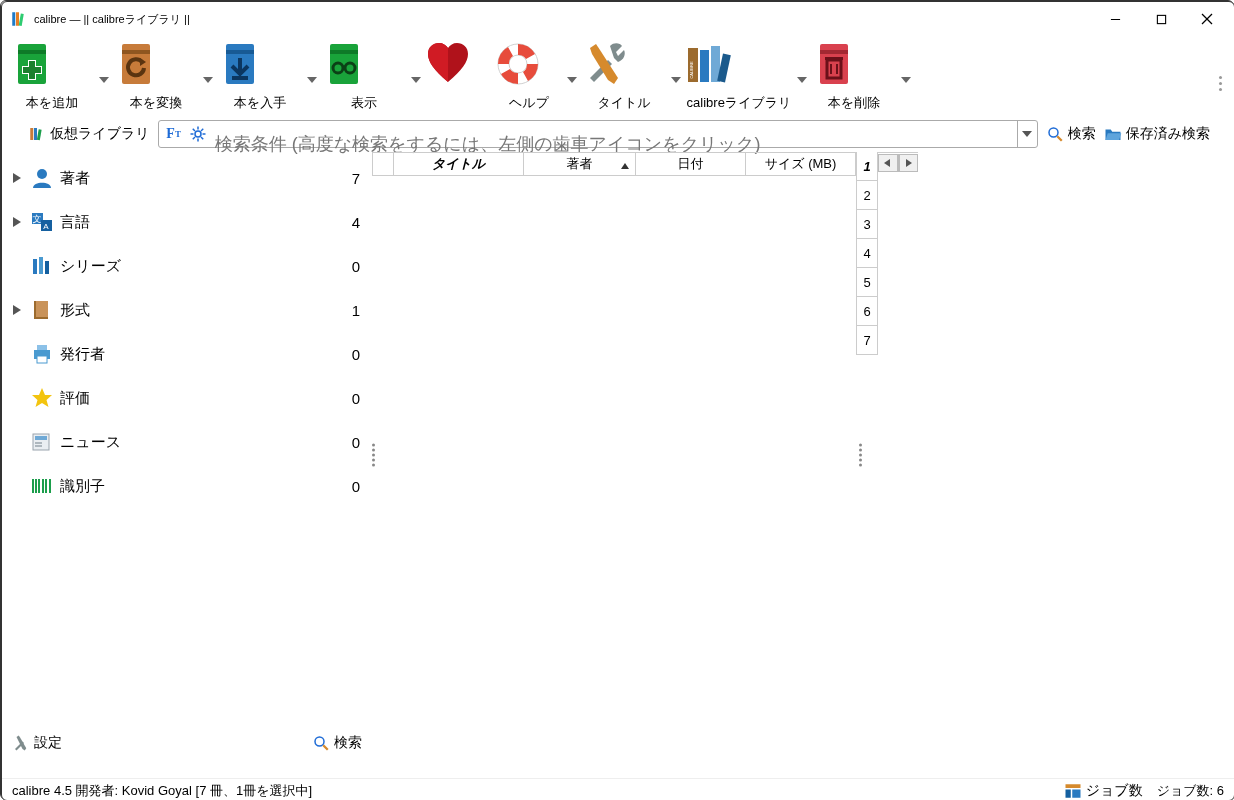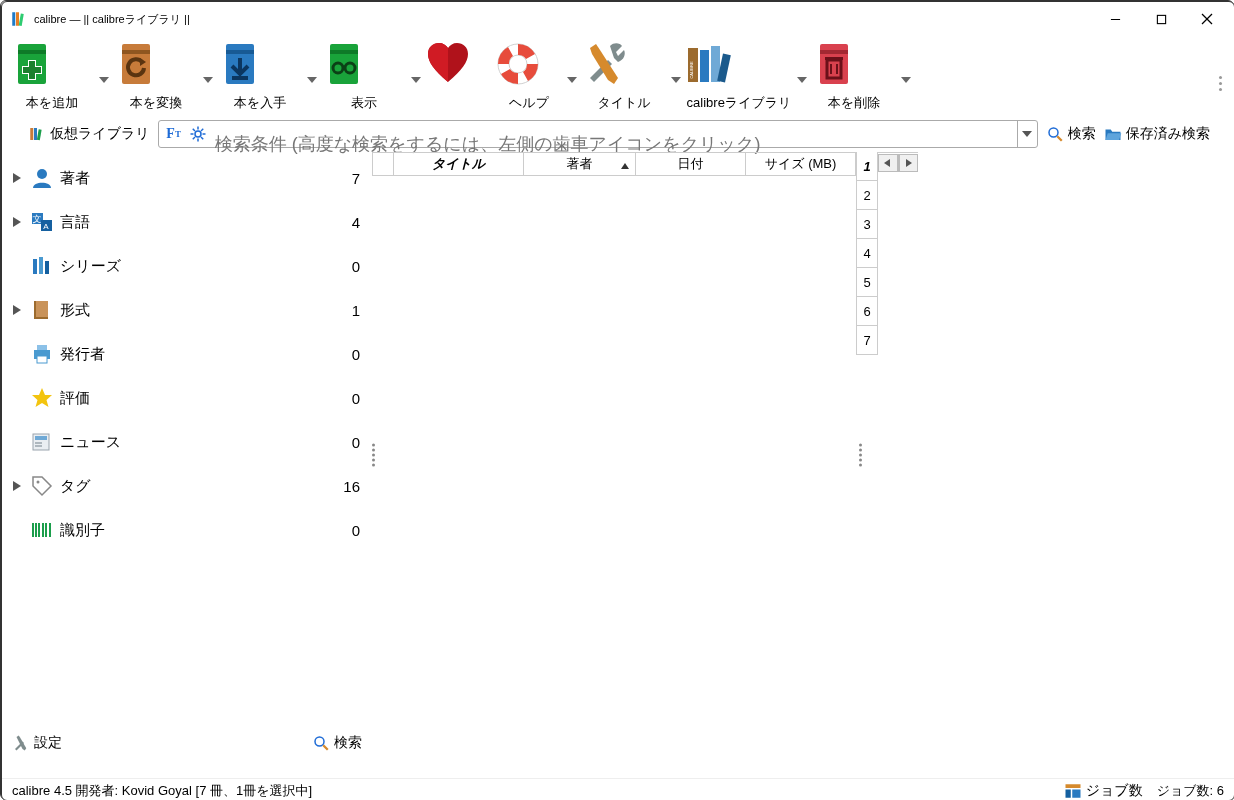--- a/index.html
+++ b/index.html
@@ -575,35 +575,20 @@
                 <rect x="3" y="4" width="16" height="16" fill="#eaeef2" stroke="#9aa4ad"></rect>
                 <rect x="5" y="6" width="12" height="4" fill="#6fa9d6"></rect>
                 <line x1="5" y1="13" x2="12" y2="13" stroke="#9aa4ad" stroke-width="1.5"></line>
                 <line x1="5" y1="16" x2="12" y2="16" stroke="#9aa4ad" stroke-width="1.5"></line>
               </svg>
             </span>
         <span class="label">ニュース</span>
         <span class="count">0</span>
       </div>
       <div class="cat">
-        <span class="arrow">
-              <svg width="8" height="10" viewBox="0 0 8 10">
-                <path d="M0 0 L8 5 L0 10 Z" fill="#555"></path>
-              </svg>
-            </span>
-        <span class="icon">
-              <svg viewBox="0 0 24 24">
-                <path d="M3 3 L12 3 L21 12 L12 21 L3 12 Z" fill="#fff" stroke="#888" stroke-width="1.5"></path>
-                <circle cx="8" cy="8" r="1.5" fill="#888"></circle>
-              </svg>
-            </span>
-        <span class="label">タグ</span>
-        <span class="count">16</span>
-      </div>
-      <div class="cat">
         <span class="arrow"></span>
         <span class="icon">
               <svg viewBox="0 0 24 24">
                 <g stroke="#1b9e4b" stroke-width="2">
                   <line x1="3" y1="5" x2="3" y2="19"></line>
                   <line x1="6" y1="5" x2="6" y2="19"></line>
                   <line x1="9" y1="5" x2="9" y2="19"></line>
                   <line x1="13" y1="5" x2="13" y2="19"></line>
                   <line x1="16" y1="5" x2="16" y2="19"></line>
                   <line x1="20" y1="5" x2="20" y2="19"></line>

